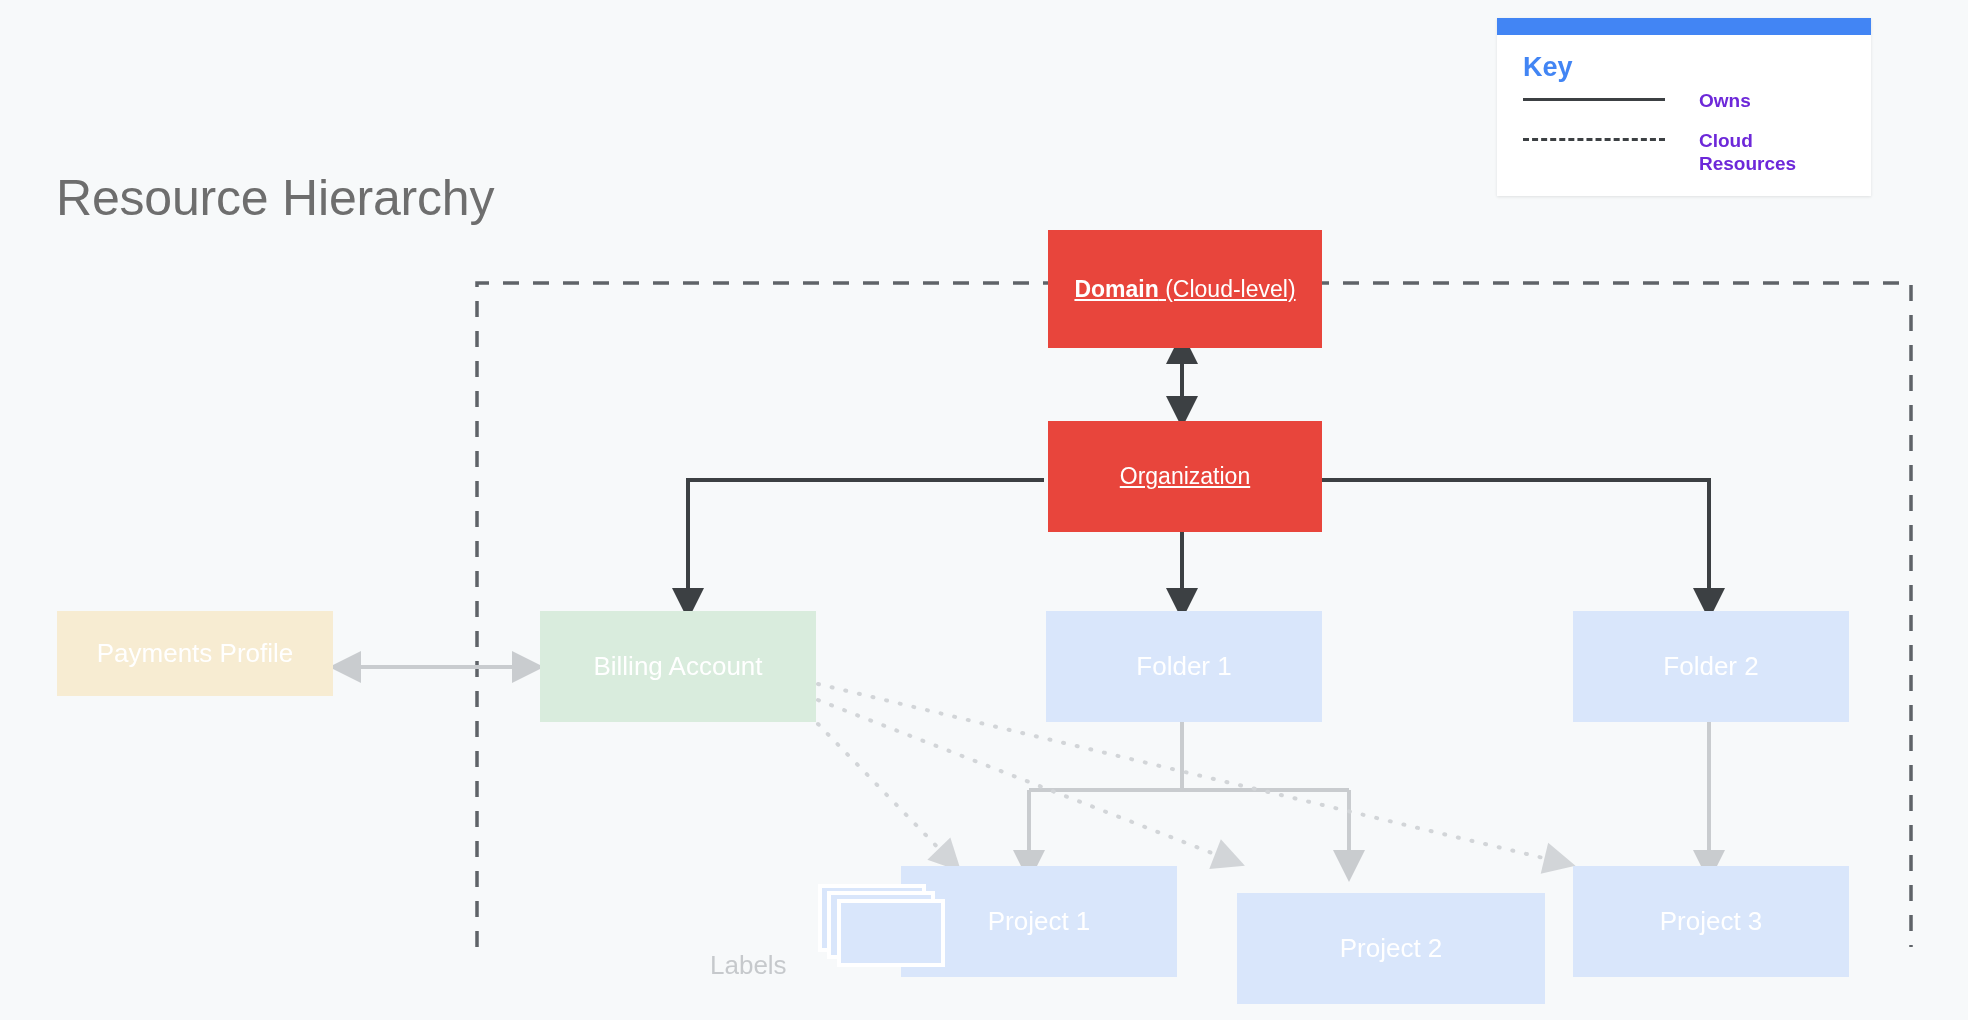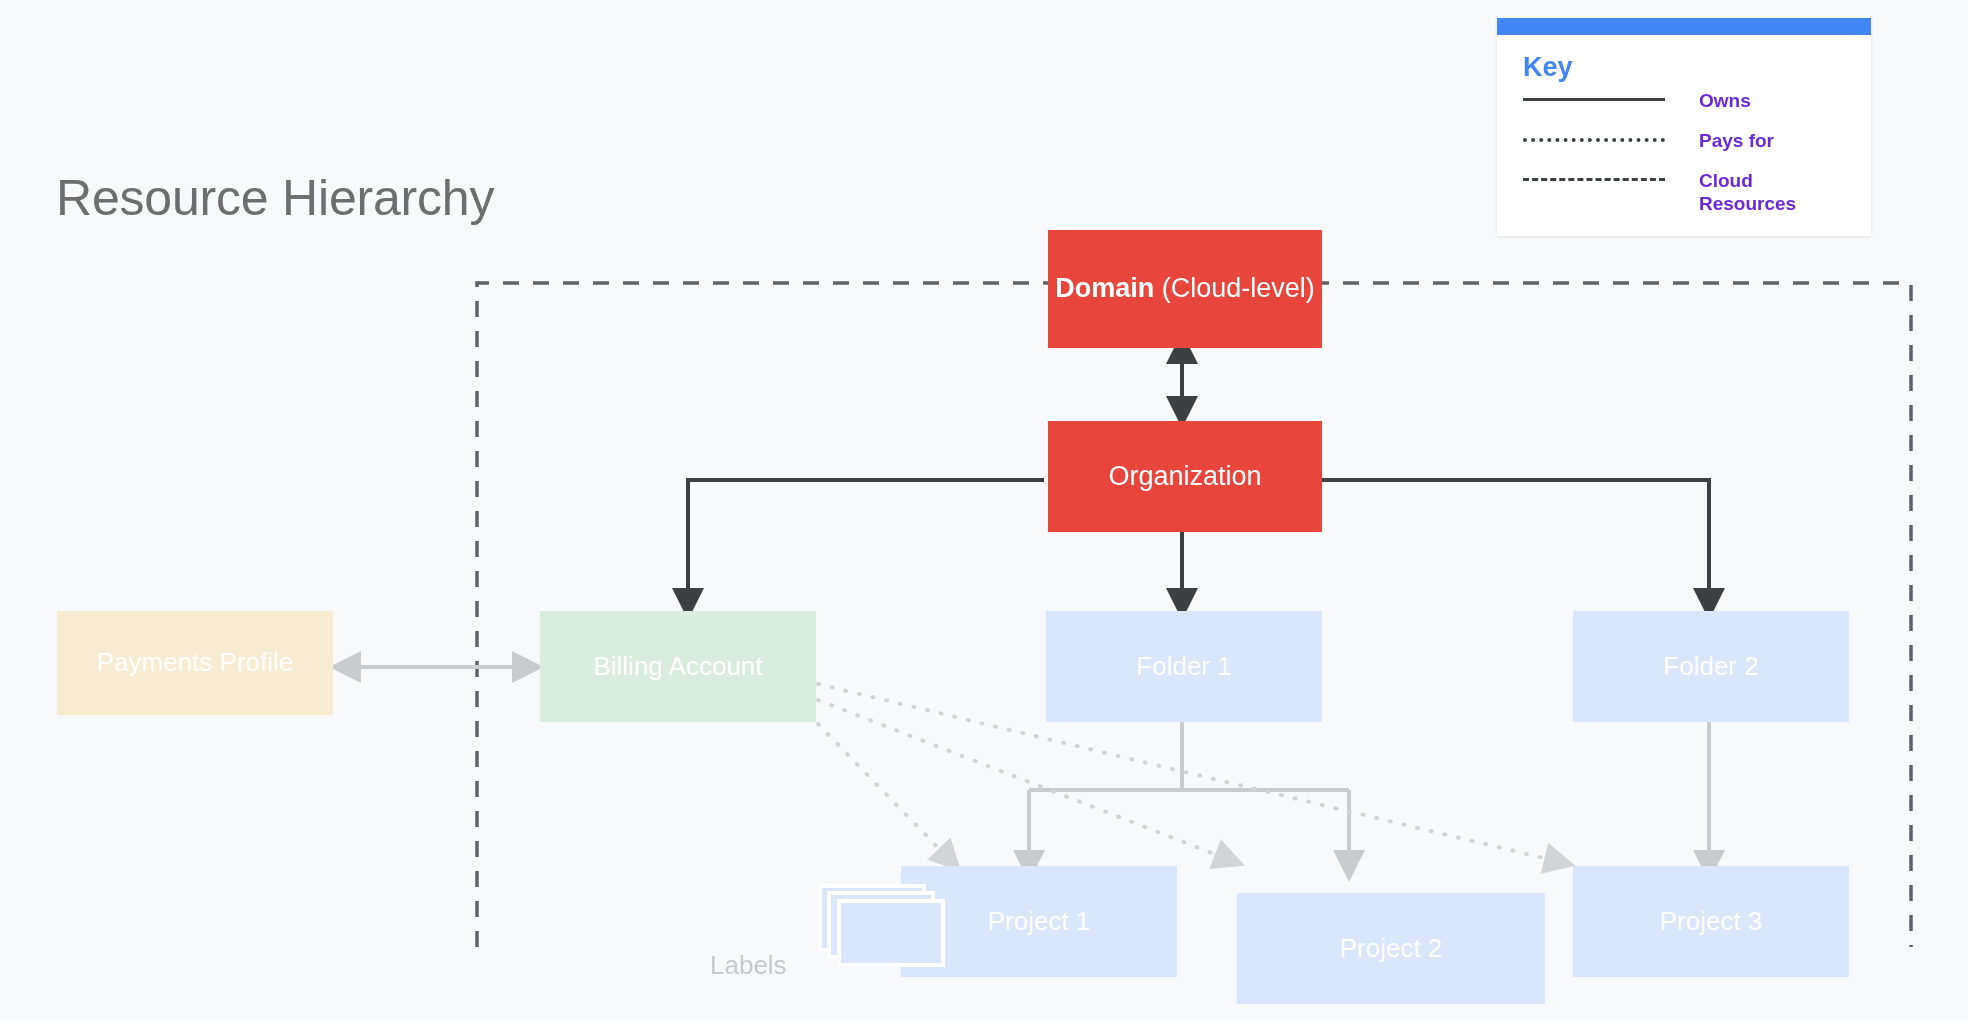--- a/index.html
+++ b/index.html
@@ -60,21 +60,22 @@
     white-space: nowrap;
     text-align: center;
     line-height: 1.15;
   }
 
   .node.red {
     background: #e8453c;
   }
   .node.red .label {
     color: #ffffff;
-    font-size: 27px;
+    font-size: 23px;
+    text-decoration: underline;
   }
   .node.red .label b {
     font-weight: 700;
   }
 
   .node.cream { background: #f7ecd2; }
   .node.green { background: #d9ecdd; }
   .node.blue  { background: #d9e6fb; }
 
   .node.cream .label,
@@ -228,21 +229,21 @@
   <div class="node red" style="left:1048px; top:230px; width:274px; height:118px;">
     <div class="label">
       <b>Domain</b><span> (Cloud-level)</span>
     </div>
   </div>
 
   <div class="node red" style="left:1048px; top:421px; width:274px; height:111px;">
     <div class="label">Organization</div>
   </div>
 
-  <div class="node cream" style="left:57px; top:611px; width:276px; height:104px;">
+  <div class="node cream" style="left:57px; top:611px; width:276px; height:85px;">
     <div class="label">Payments Profile</div>
   </div>
 
   <div class="node green" style="left:540px; top:611px; width:276px; height:111px;">
     <div class="label">Billing Account</div>
   </div>
 
   <div class="node blue" style="left:1046px; top:611px; width:276px; height:111px;">
     <div class="label">Folder 1</div>
   </div>
@@ -275,24 +276,20 @@
     <div class="key-topbar"></div>
     <div class="key-body">
       <div class="key-title">Key</div>
       <div class="key-rows">
 
         <div class="key-row">
           <div class="key-swatch solid"></div>
           <div class="key-text">Owns</div>
         </div>
 
-        <div class="key-row">
-          <div class="key-swatch dotted"></div>
-          <div class="key-text">Pays for</div>
-        </div>
 
         <div class="key-row">
           <div class="key-swatch dashed"></div>
           <div class="key-text">Cloud Resources</div>
         </div>
 
       </div>
     </div>
   </div>
 

